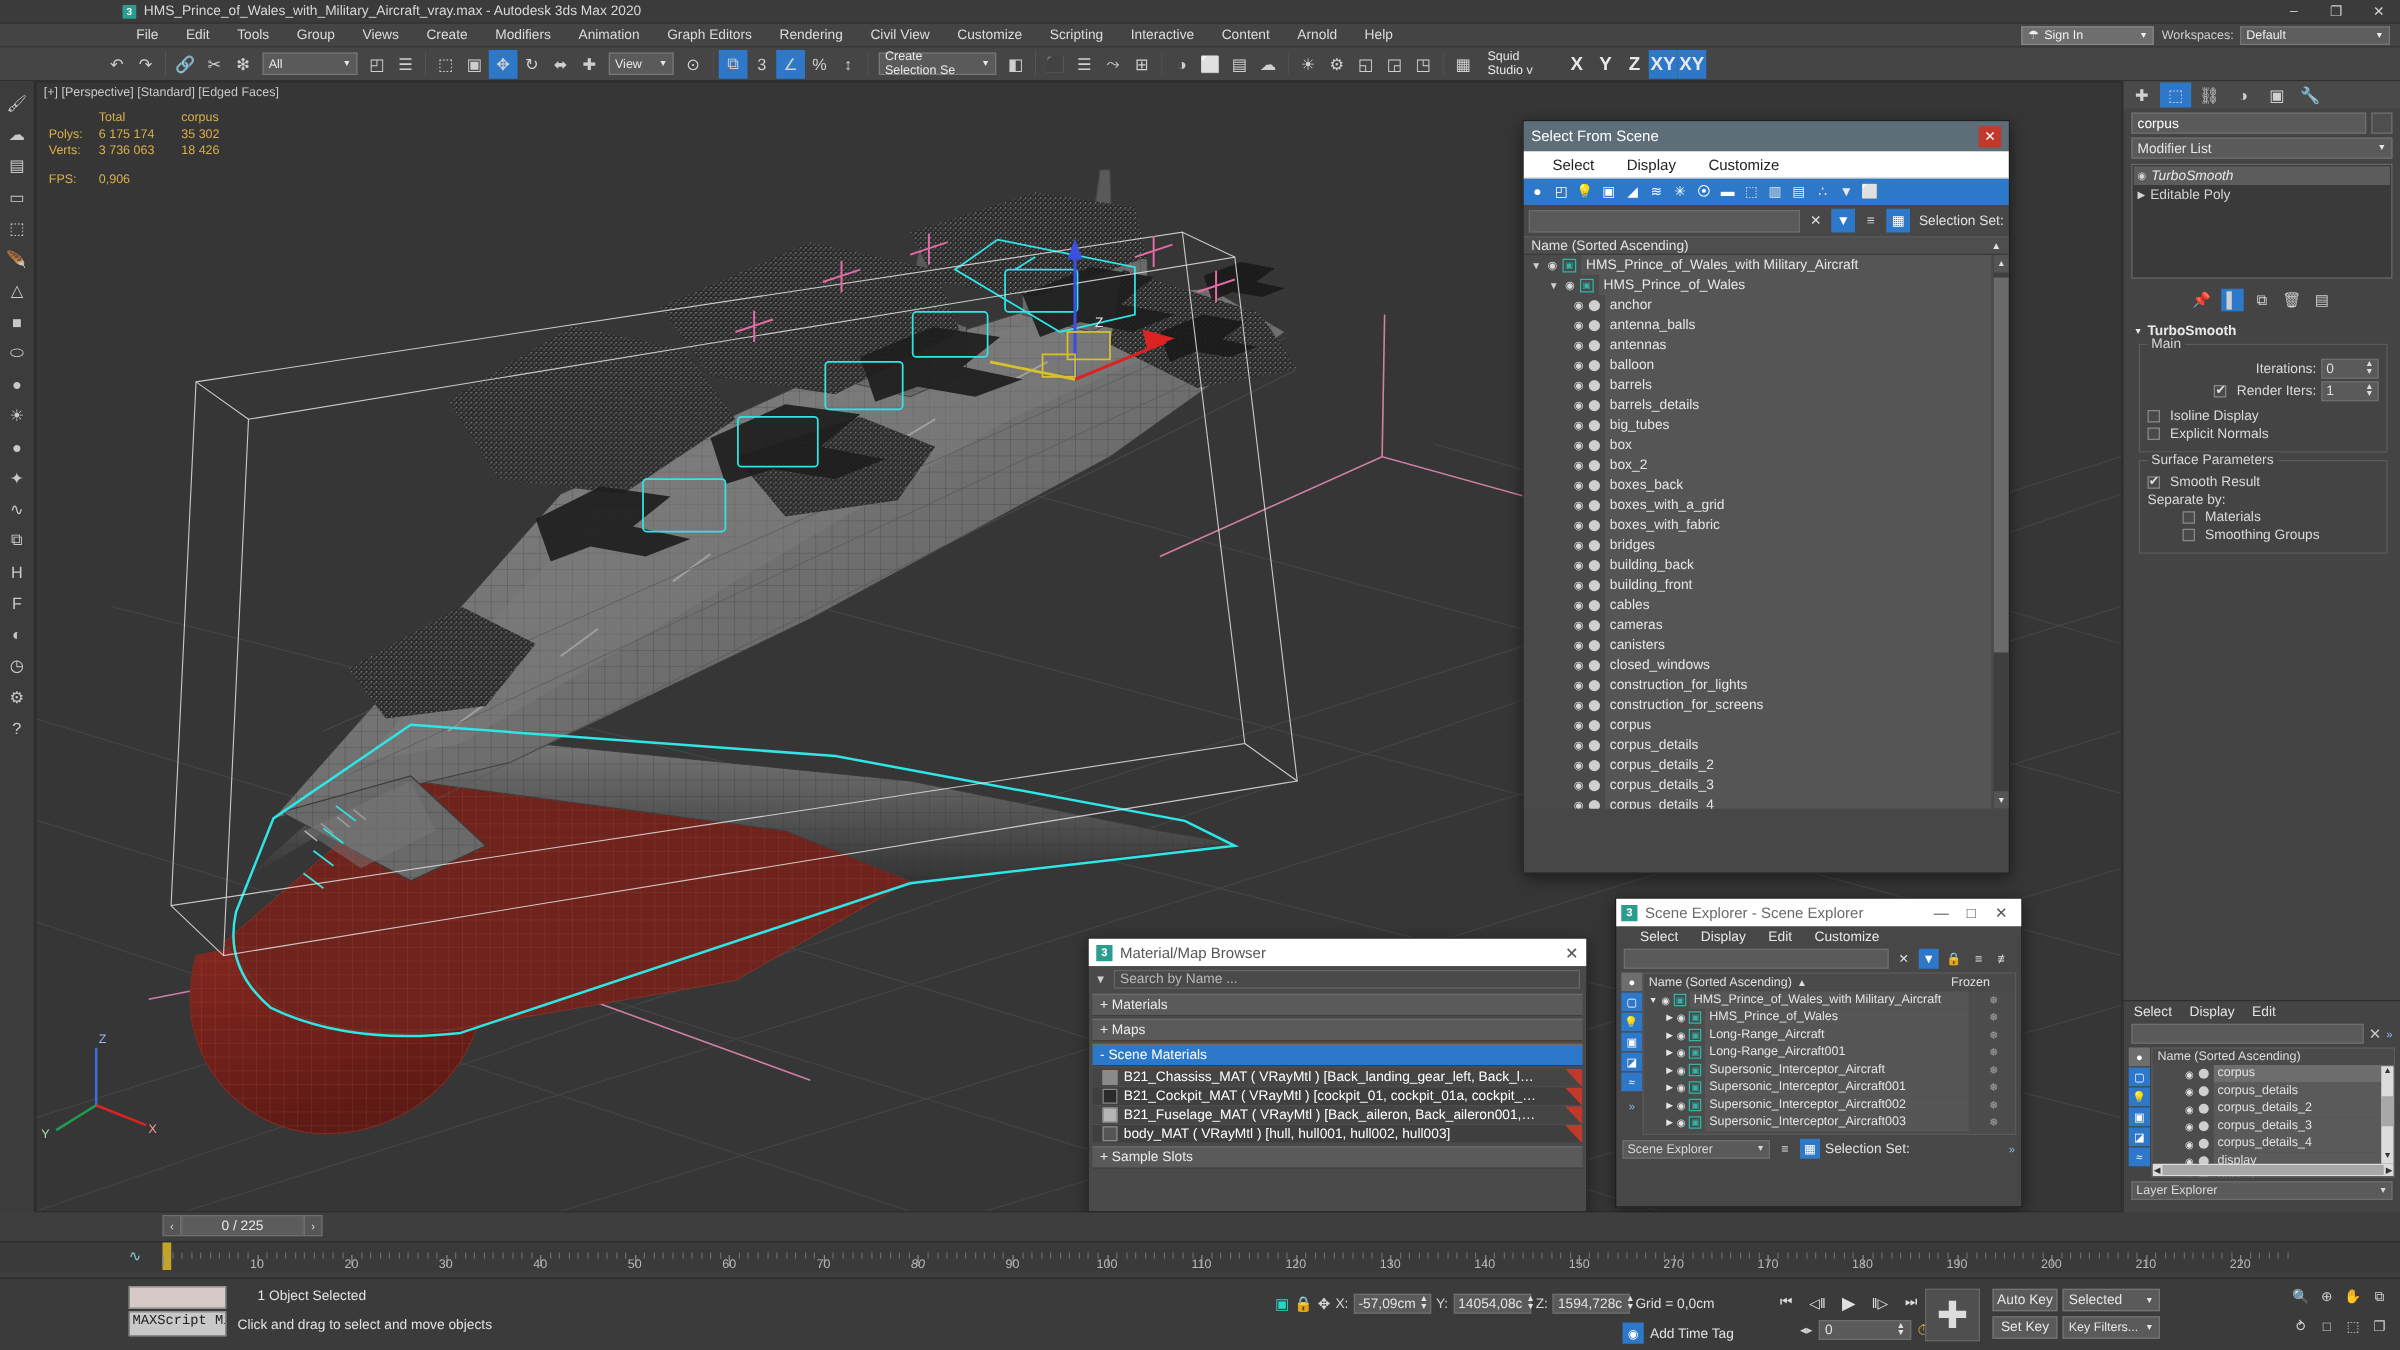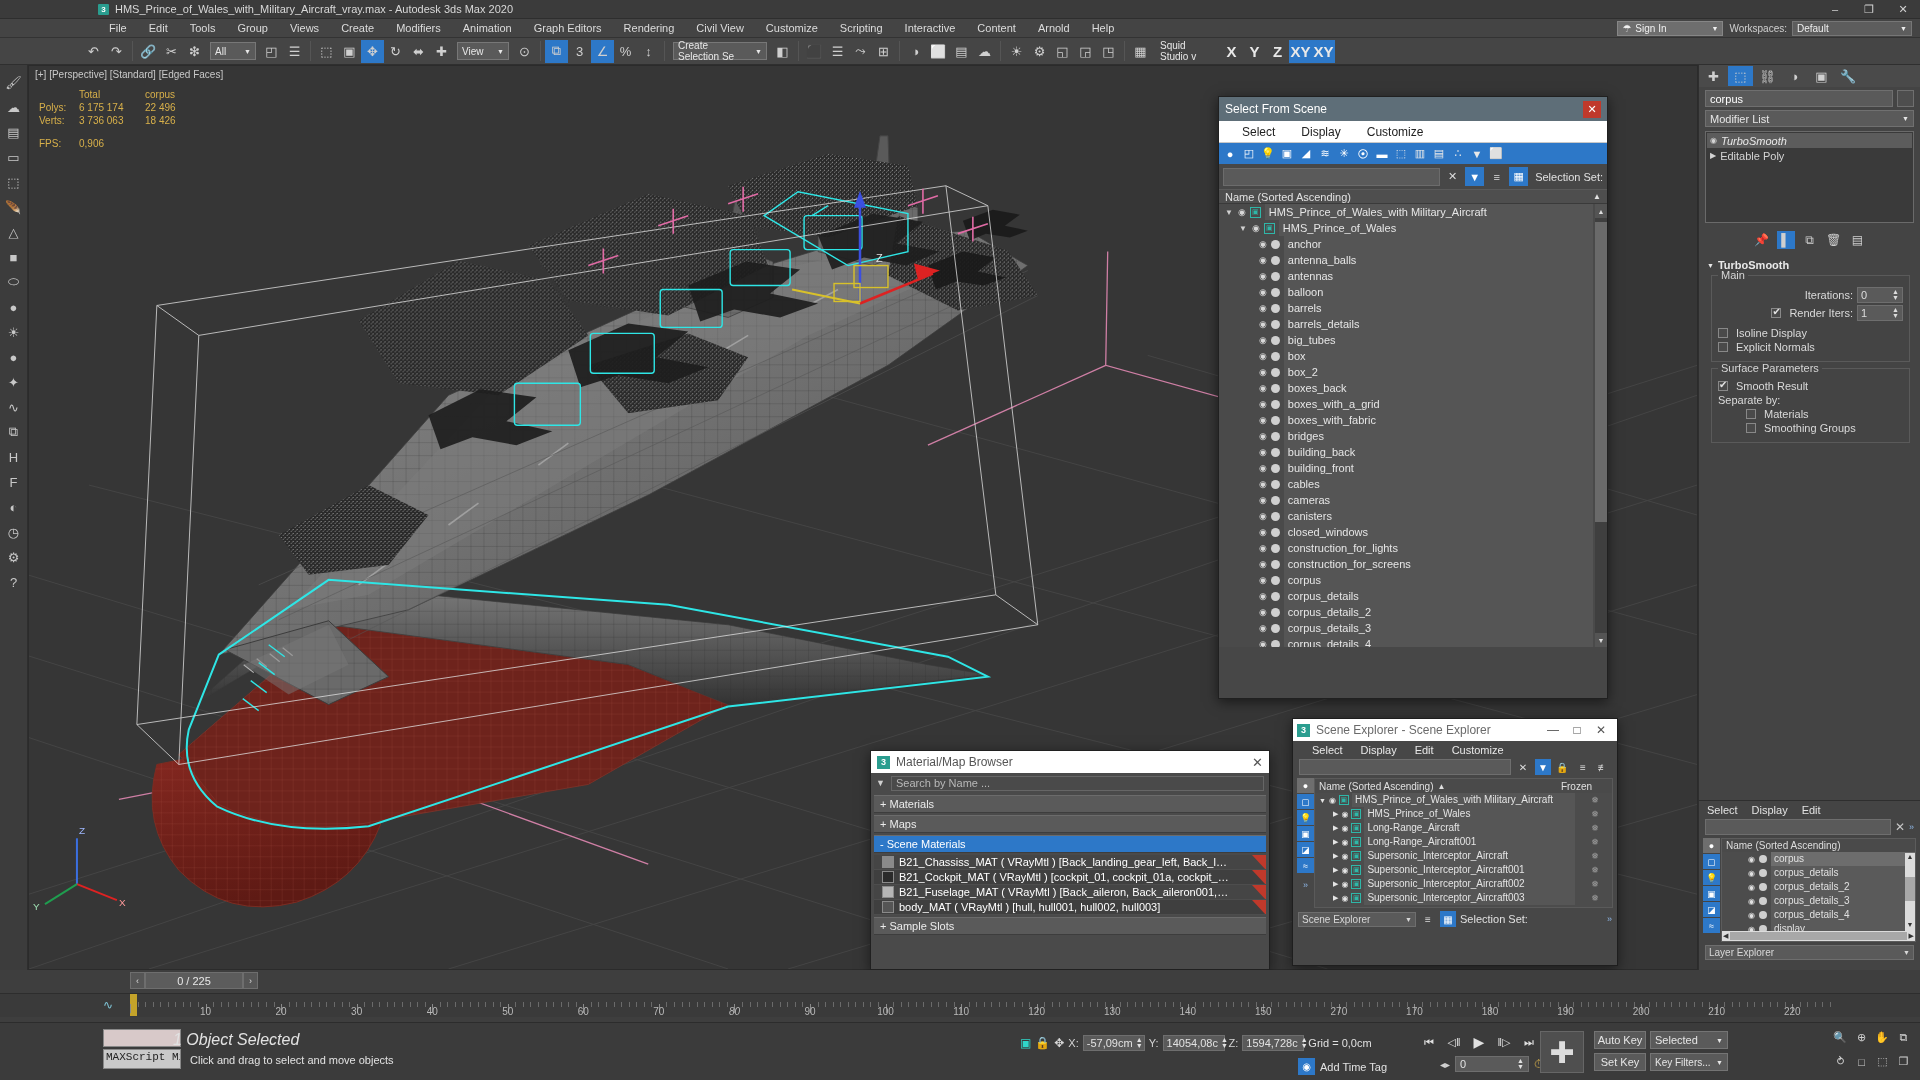--- a/index.html
+++ b/index.html
@@ -247,21 +247,21 @@
   .playhead{position:absolute;left:130px;top:0;width:7px;height:22px;background:#c4a32a;}
   .trackicon{position:absolute;left:103px;top:4px;font-size:12px;color:#7fc4d6;}
 
   
   .statusbar{position:absolute;left:0;right:0;bottom:0;height:58px;background:#3b3b3b;
      border-top:1px solid #2c2c2c;}
   .maxscript{position:absolute;left:103px;top:6px;width:78px;height:44px;}
   .ms-fld{height:18px;background:#d8c9c9;border:1px solid #888;}
   .ms-lbl{height:20px;background:#c9c9c9;border:1px solid #888;font-family:"Liberation Mono",monospace;
      font-size:11px;color:#222;padding:1px 2px;margin-top:2px;overflow:hidden;white-space:nowrap;}
-  .statustext{position:absolute;left:173px;top:8px;font-size:16px;color:#e2e2e2;font-style:italic;}
+  .statustext{position:absolute;left:206px;top:8px;font-size:11px;color:#e2e2e2;}
   .prompttext{position:absolute;left:190px;top:31px;font-size:11px;color:#e2e2e2;}
   .coords{position:absolute;left:1020px;top:12px;display:flex;align-items:center;gap:4px;}
   .coordfld{height:16px;background:#5a5a5a;border:1px solid #6e6e6e;font-size:11px;color:#e2e2e2;
      padding:0 3px;display:flex;align-items:center;gap:3px;}
   .coordfld .ar{font-size:7px;line-height:6px;}
   .gridlbl{font-size:11px;color:#e0e0e0;}
   .addtag{position:absolute;left:1298px;top:35px;display:flex;align-items:center;gap:5px;}
   .addtag .ic{width:17px;height:17px;background:#2d78c8;color:#fff;display:flex;
      align-items:center;justify-content:center;font-size:10px;}
   .playctrl{position:absolute;left:1418px;top:10px;display:flex;align-items:center;gap:3px;}
@@ -338,21 +338,21 @@
     </div>
   </div>
 
   <div class="toolbar">
     <div class="tb">↶</div>
     <div class="tb">↷</div>
     <div class="tsep"></div>
     <div class="tb">🔗</div>
     <div class="tb">✂</div>
     <div class="tb">❇</div>
-    <div class="tcombo" style="width:46px;margin:0 4px;">
+    <div class="tcombo" style="width:76px;margin:0 4px;">
       <span>All</span>
       <span class="cv">▼</span>
     </div>
     <div class="tb">◰</div>
     <div class="tb">☰</div>
     <div class="tsep"></div>
     <div class="tb">⬚</div>
     <div class="tb">▣</div>
     <div class="tb on">✥</div>
     <div class="tb">↻</div>
@@ -619,21 +619,21 @@
       <table>
         <tbody>
             <tr>
               <td class="lbl"></td>
             <td class="c2">Total</td>
             <td>corpus</td>
             </tr>
         <tr>
               <td class="lbl">Polys:</td>
             <td class="c2">6 175 174</td>
-            <td>22 496</td>
+            <td>35 302</td>
             </tr>
         <tr>
               <td class="lbl">Verts:</td>
             <td class="c2">3 736 063</td>
             <td>18 426</td>
             </tr>
         <tr>
               <td style="height:10px"></td>
               <td></td>
               <td></td>

